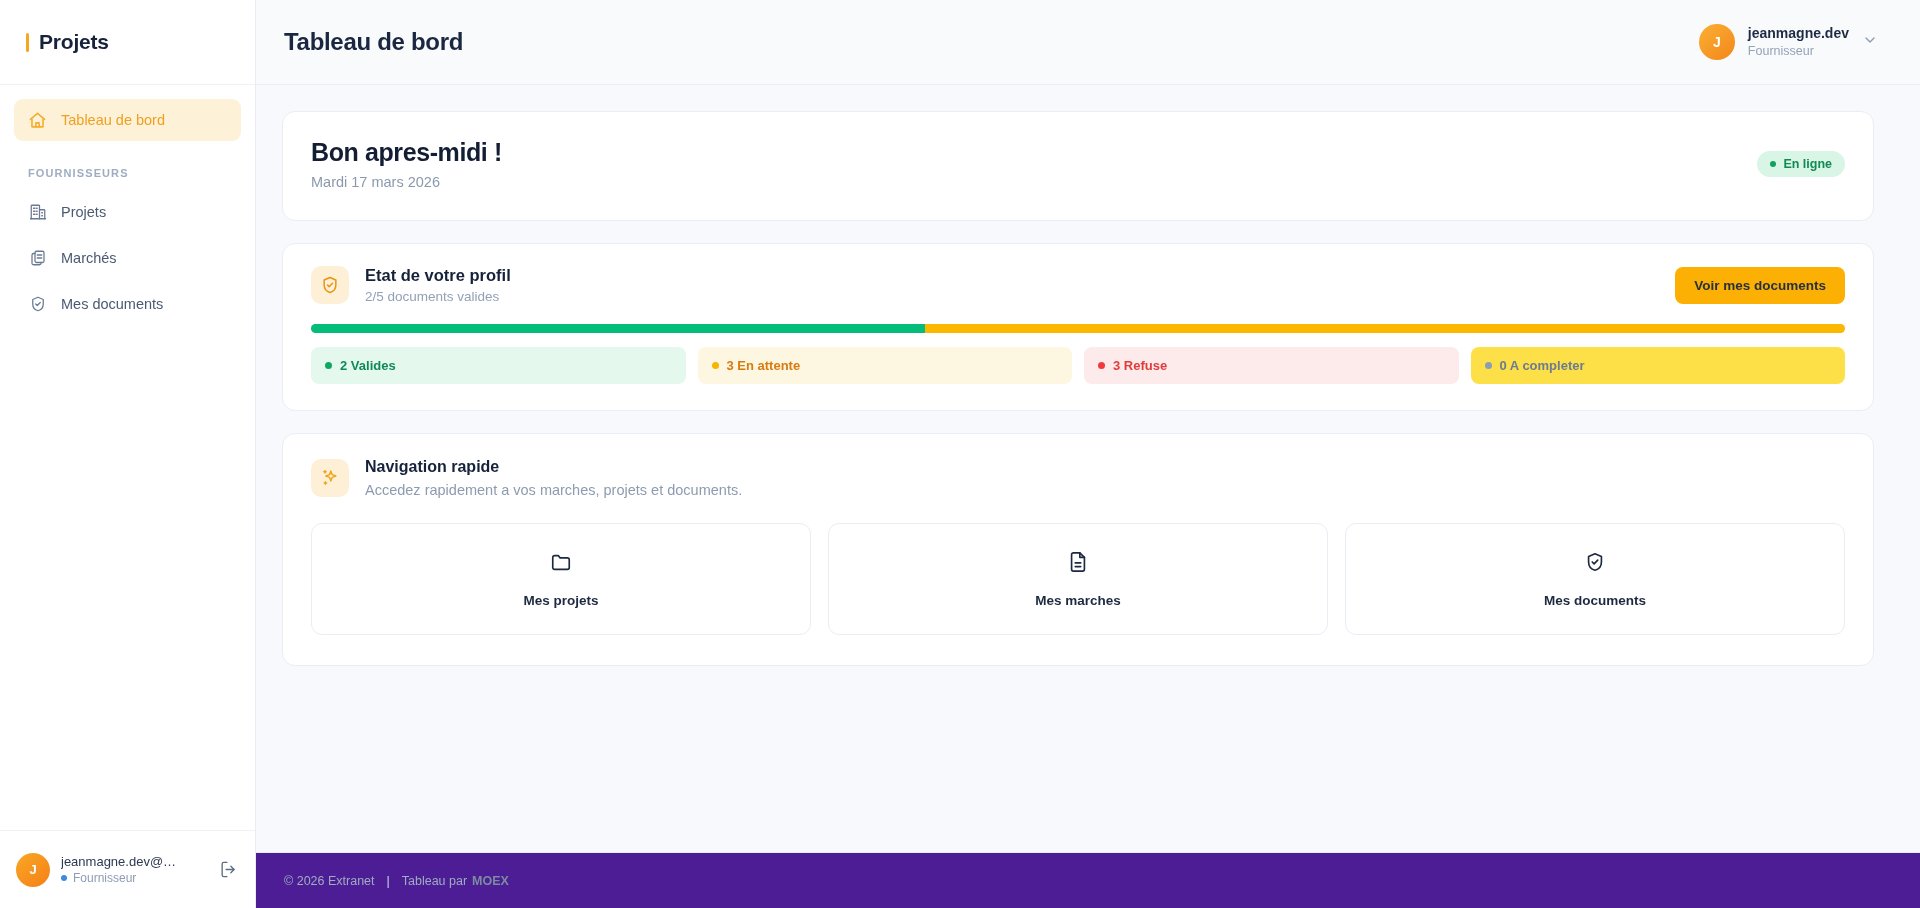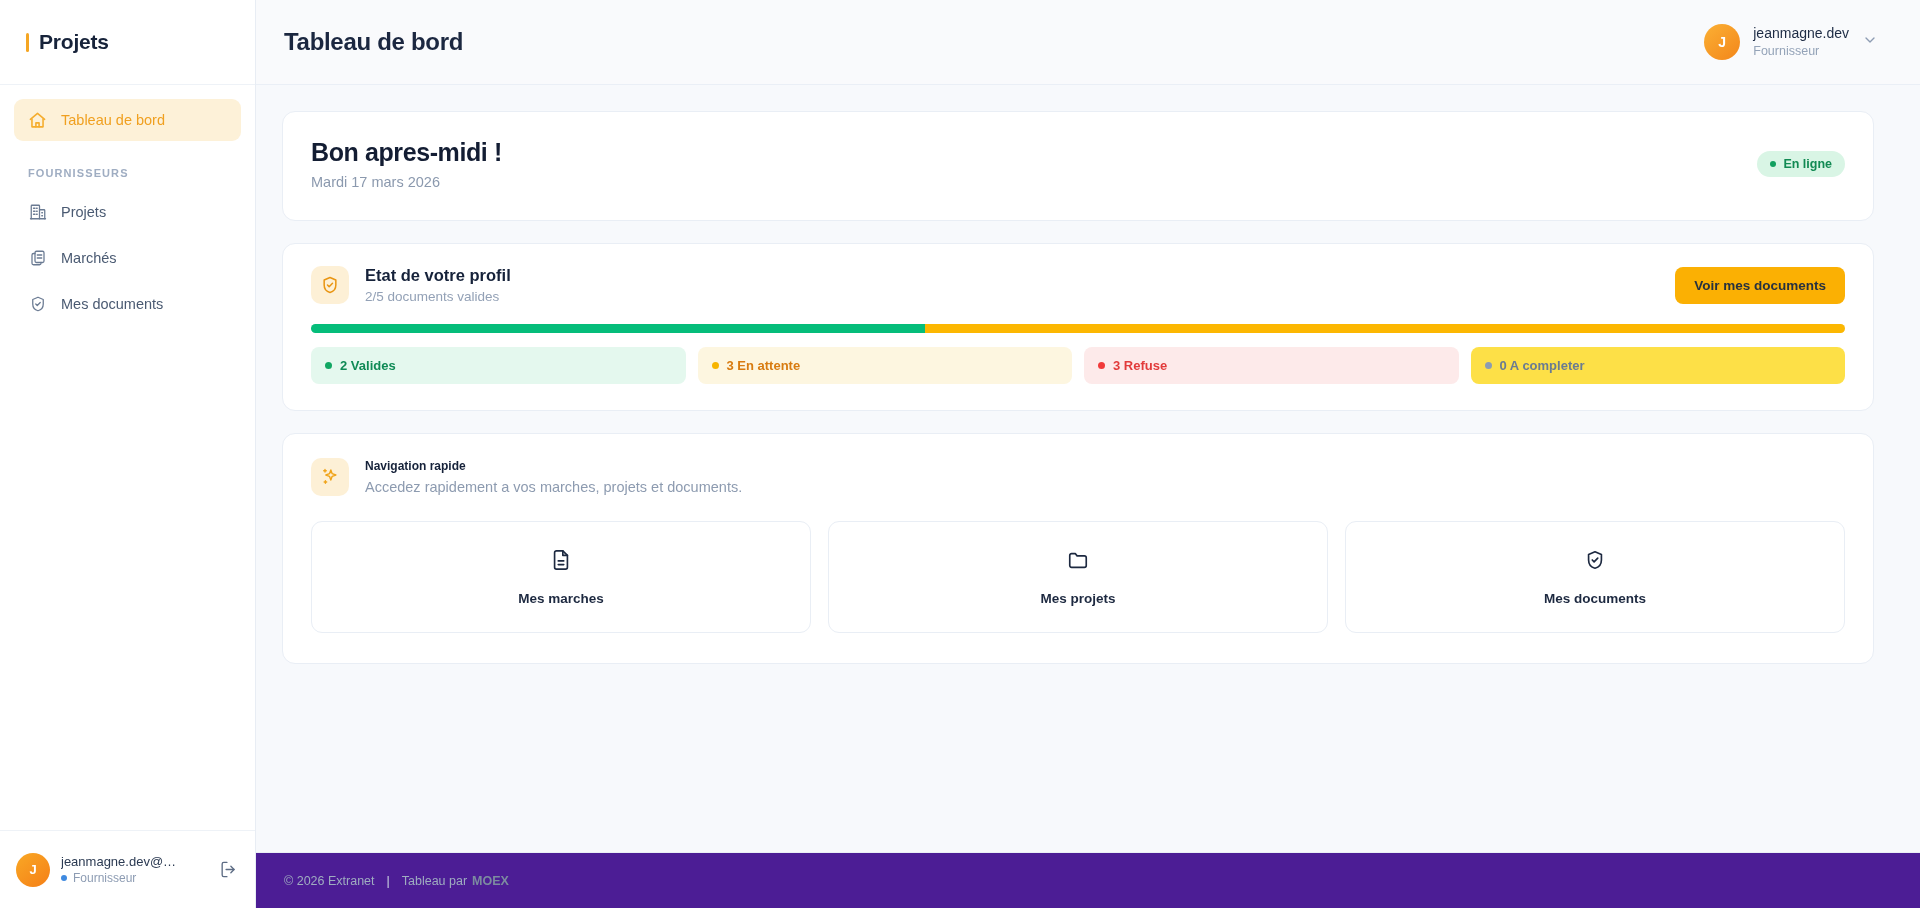--- a/index.html
+++ b/index.html
@@ -69,21 +69,21 @@
     padding: 0 42px 0 28px;
   }
   .page-title { font-size: 24px; font-weight: 700; color: #1b2740; letter-spacing: -0.3px; }
   .user-box { display: flex; align-items: center; gap: 13px; cursor: pointer; }
   .avatar-lg {
     width: 36px; height: 36px; border-radius: 50%; flex: 0 0 36px;
     background: linear-gradient(140deg, #fbb034, #f3861a);
     color: #fff; font-size: 14px; font-weight: 700;
     display: flex; align-items: center; justify-content: center;
   }
-  .user-name { font-size: 14px; font-weight: 400; color: #1d2b44; line-height: 1.25; }
+  .user-name { font-size: 14px; font-weight: 700; color: #1d2b44; line-height: 1.25; }
   .user-role { font-size: 12.5px; color: #94a3b8; line-height: 1.3; }
 
   .content { flex: 1 1 auto; overflow: hidden; padding: 26px 46px 0 26px; }
 
   .card {
     background: #fff; border: 1px solid #e9eef5; border-radius: 13px;
     margin-bottom: 22px;
   }
 
   
@@ -126,21 +126,21 @@
   .stat.amber { background: #fdf6e0; color: #d87b10; }
   .stat.amber .sdot { background: #f7b500; }
   .stat.red   { background: #fdeaea; color: #e23b3b; }
   .stat.red .sdot { background: #f13a3a; }
   .stat.slate { background: #fde047; color: #6a7b92; }
   .stat.slate .sdot { background: #8c9cb2; }
 
   
   .quick { padding: 24px 28px 30px 28px; }
   .quick-head { display: flex; align-items: center; gap: 16px; }
-  .quick-title { font-size: 12px; font-weight: 700; color: #16223a; }
+  .quick-title { font-size: 16px; font-weight: 700; color: #16223a; }
   .quick-sub { font-size: 14.5px; color: #8d9bb0; margin-top: 6px; }
   .tiles { display: flex; gap: 17px; margin-top: 25px; }
   .tile {
     flex: 1 1 0; border: 1px solid #e9eef5; border-radius: 11px;
     height: 112px; display: flex; flex-direction: column;
     align-items: center; justify-content: center; gap: 16px; cursor: pointer; background: #fff;
   }
   .tile-label { font-size: 13.5px; font-weight: 700; color: #1d2940; }
 
   .page-footer {
@@ -313,34 +313,34 @@
           <div>
             <div class="quick-title">Navigation rapide</div>
             <div class="quick-sub">Accedez rapidement a vos marches, projets et documents.</div>
           </div>
         </div>
 
         <div class="tiles">
           <div class="tile">
             <span>
               <svg width="22" height="22" viewBox="0 0 24 24" fill="none" stroke="#1d2940" stroke-width="1.8" stroke-linecap="round" stroke-linejoin="round">
+                  <path d="M3 7a2 2 0 0 1 2-2h4l2 2.5h8a2 2 0 0 1 2 2V18a2 2 0 0 1-2 2H5a2 2 0 0 1-2-2z"></path>
+                </svg>
+            </span>
+            <span class="tile-label">Mes projets</span>
+          </div>
+          <div class="tile">
+            <span>
+              <svg width="22" height="22" viewBox="0 0 24 24" fill="none" stroke="#1d2940" stroke-width="1.8" stroke-linecap="round" stroke-linejoin="round">
                   <path d="M14 2H7a2 2 0 0 0-2 2v16a2 2 0 0 0 2 2h10a2 2 0 0 0 2-2V7z"></path>
                   <path d="M14 2v5h5"></path>
                   <path d="M9 13h6M9 17h6"></path>
                 </svg>
             </span>
             <span class="tile-label">Mes marches</span>
-          </div>
-          <div class="tile">
-            <span>
-              <svg width="22" height="22" viewBox="0 0 24 24" fill="none" stroke="#1d2940" stroke-width="1.8" stroke-linecap="round" stroke-linejoin="round">
-                  <path d="M3 7a2 2 0 0 1 2-2h4l2 2.5h8a2 2 0 0 1 2 2V18a2 2 0 0 1-2 2H5a2 2 0 0 1-2-2z"></path>
-                </svg>
-            </span>
-            <span class="tile-label">Mes projets</span>
           </div>
           <div class="tile">
             <span>
               <svg width="22" height="22" viewBox="0 0 24 24" fill="none" stroke="#1d2940" stroke-width="1.8" stroke-linecap="round" stroke-linejoin="round">
                   <path d="M12 3 5 6v6c0 4.5 3 8 7 9 4-1 7-4.5 7-9V6z"></path>
                   <path d="m9 12 2 2 4-4"></path>
                 </svg>
             </span>
             <span class="tile-label">Mes documents</span>
           </div>

